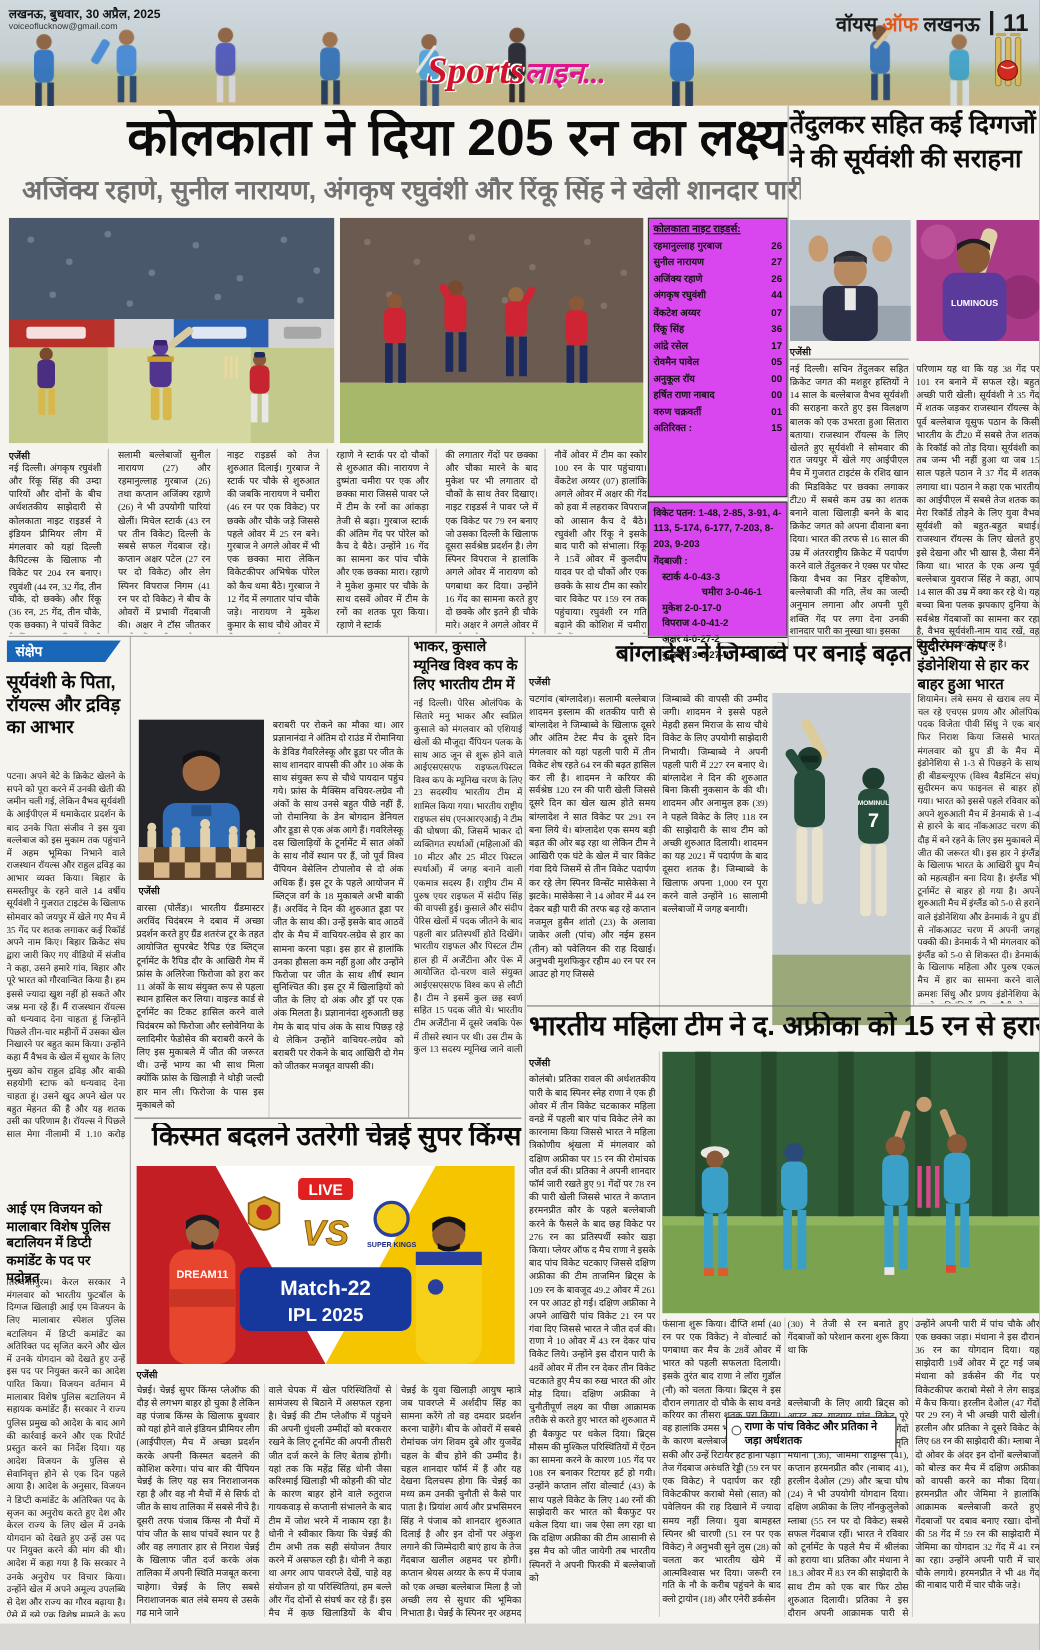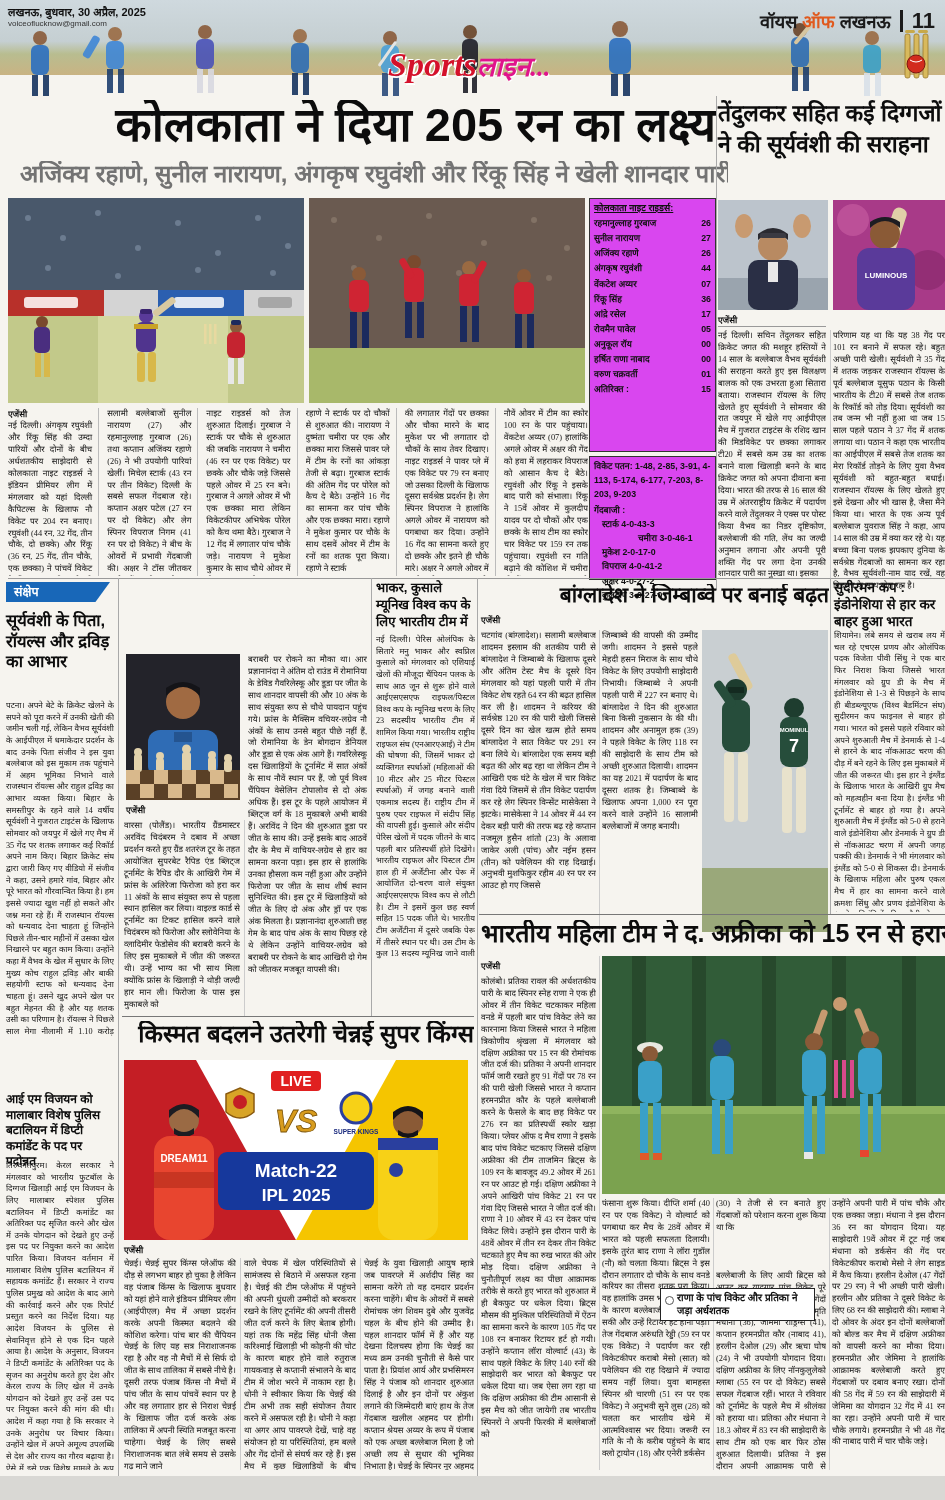--- a/index.html
+++ b/index.html
@@ -6,21 +6,21 @@
   #page{position:relative;width:945px;height:1500px;background:#f6f4ef;overflow:hidden;
         font-family:"Liberation Serif",serif;color:#111;}
   .abs{position:absolute;}
   .art{font-size:8.4px;line-height:1.42;text-align:justify;overflow:hidden;color:#151515;}
   .hl{font-family:"Liberation Sans",sans-serif;font-weight:800;color:#0c0c0c;line-height:1.08;}
   .ag{font-weight:700;font-size:8.6px;font-family:"Liberation Sans",sans-serif;}
   .vr{position:absolute;width:1px;background:#a9a9a9;}
   .hr{position:absolute;height:1px;background:#777;}
   .nowrap{white-space:nowrap;overflow:hidden;text-align:right;}
   
-  #banner{left:0;top:0;width:945px;height:75px;
+  #banner{left:0;top:0;width:945px;height:96px;
     background:linear-gradient(#cfd9de 0%,#c5cfd2 55%,#b8bd90 72%,#c9b383 100%);}
   #dateblk{left:8px;top:4px;font-family:"Liberation Sans",sans-serif;}
   #masthead{right:10px;top:8px;font-family:"Liberation Sans",sans-serif;font-weight:800;font-size:18px;}
   #sportslogo{left:388px;top:46px;font-family:"Liberation Serif",serif;font-weight:800;font-style:italic;}
   
   #scorecard{left:589px;top:198px;width:127px;height:390px;font-family:"Liberation Sans",sans-serif;}
   .scbox{border:1.5px solid #333;background:#d946ef;padding:2px 4px;}
   .scrow{display:flex;justify-content:space-between;font-size:8.8px;font-weight:700;line-height:1.72;}
   
   #badge{left:6px;top:582px;width:96px;height:20px;background:#1867b8;color:#fff;

